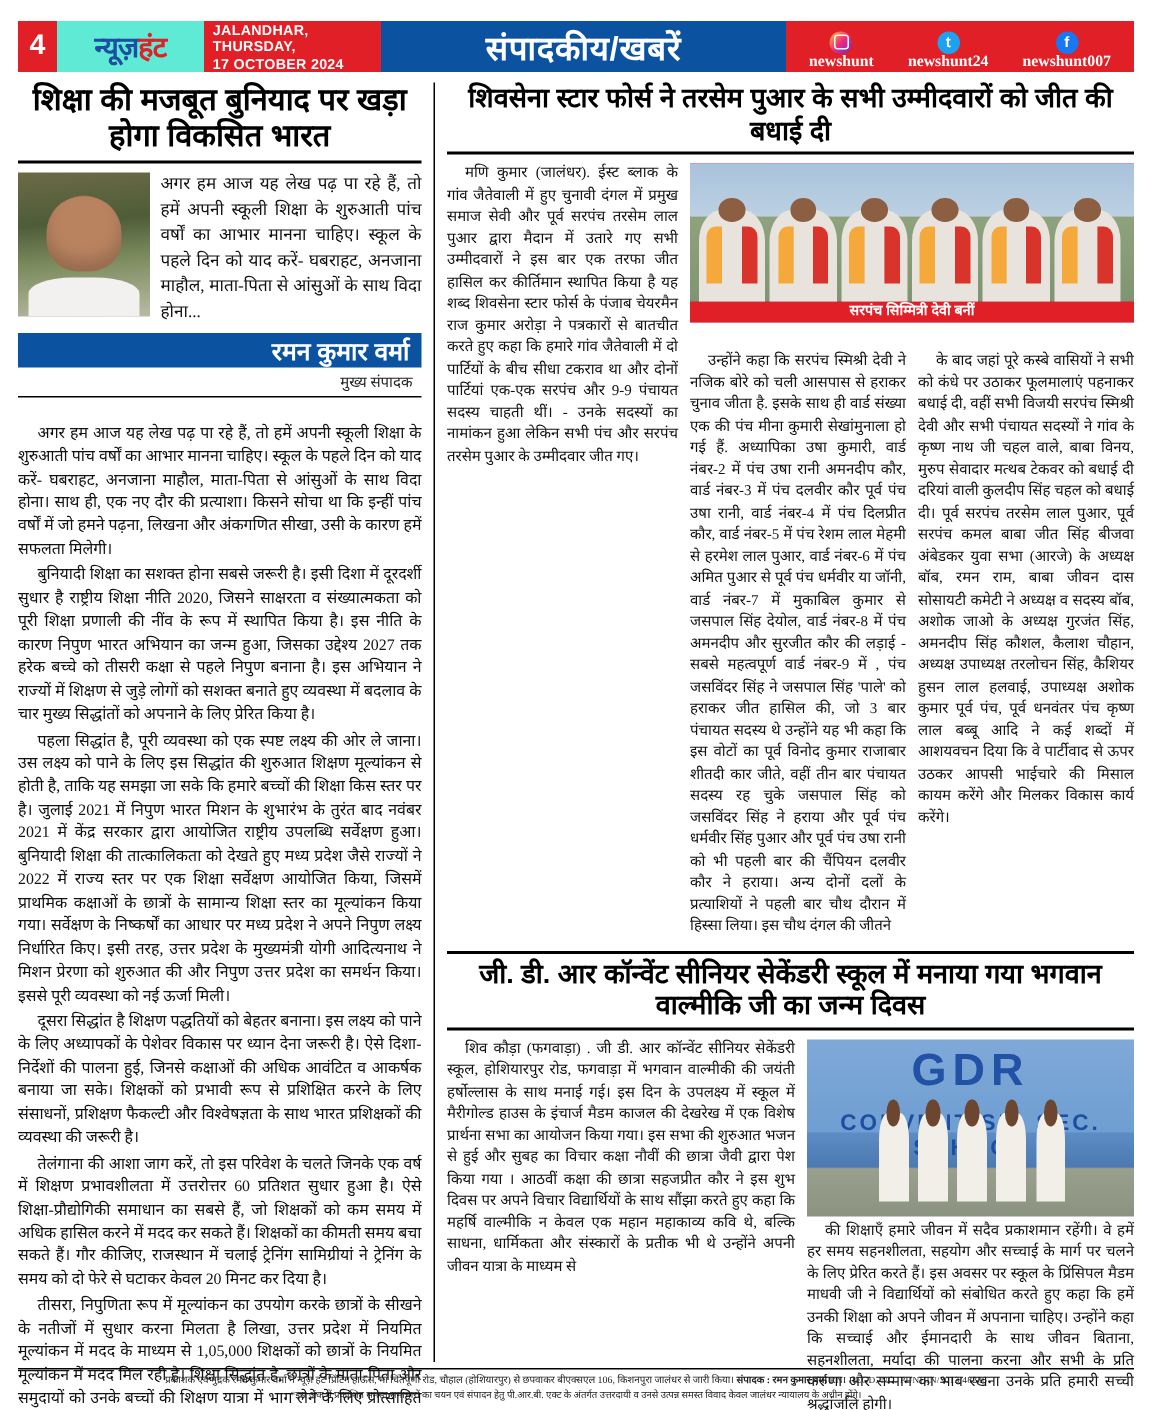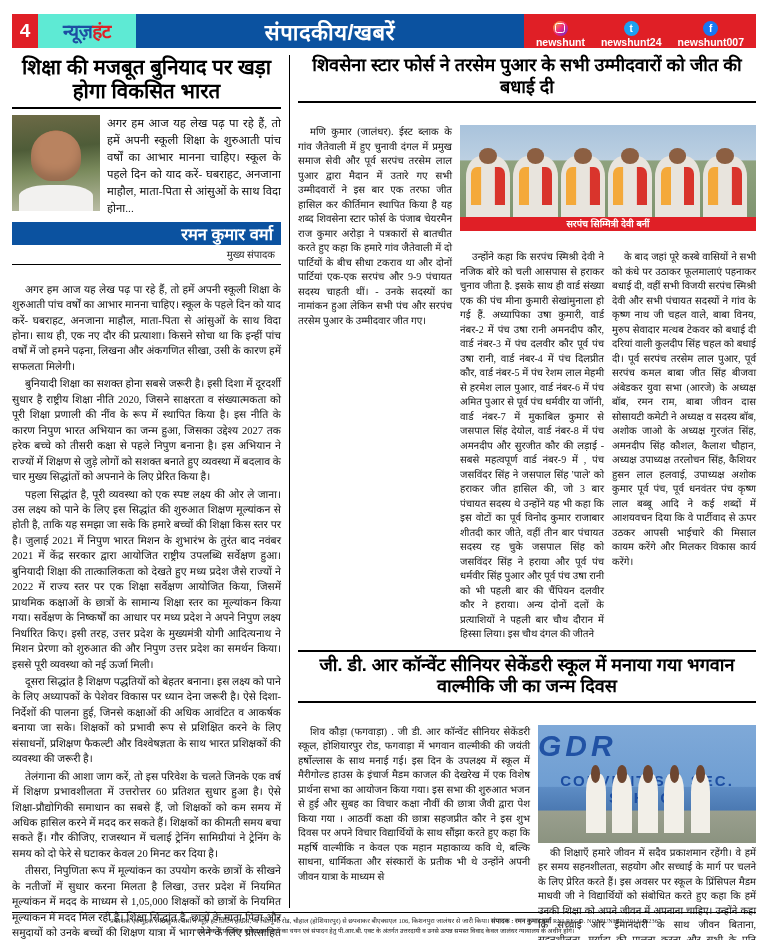--- a/index.html
+++ b/index.html
@@ -113,21 +113,21 @@
     margin-bottom: 1px;
   }
   .ig { background: linear-gradient(135deg,#f9ce34,#ee2a7b,#6228d7); }
   .ig::after {
     content:""; width:8px; height:8px; border:1.4px solid #fff; border-radius:2.5px;
   }
   .tw { background: #1da1f2; }
   .fb { background: #1877f2; }
   .social-label {
     color: #ffffff;
-    font-family: Liberation Sans, sans-serif;
+    font-family: Liberation Serif, serif;
     font-size: 10.5px;
     font-weight: bold;
     line-height: 1;
   }
 
   
   .content {
     display: flex;
     flex: 1;
     gap: 0;
@@ -162,21 +162,21 @@
   }
   .headline-wide {
     font-family: "Liberation Sans", sans-serif;
     font-weight: bold;
     font-size: 18px;
     line-height: 1.2;
     text-align: center;
     color: #000;
     padding-bottom: 3px;
     border-bottom: 2px solid #000;
-    margin-bottom: 22px;
+    margin-bottom: 6px;
   }
 
   
   .author-block {
     display: flex;
     gap: 7px;
     margin-bottom: 5px;
   }
   .author-photo {
     width: 88px;
@@ -299,27 +299,27 @@
 
   
   .ph-gdr {
     height: 118px;
     background: linear-gradient(#7fa9d8 0%, #6f9ed2 52%, #5d8cc4 53%, #4b79b2 72%, #9a9f8e 73%, #8b9380 100%);
     position: relative;
   }
   .ph-gdr .gdr-text {
     position: absolute;
     top: 4%; left: 0; right: 0;
+    text-align: center;
     font-family: "Liberation Sans", sans-serif;
     font-weight: bold;
     font-size: 30px;
     color: #1d4ea2;
     letter-spacing: 4px;
     opacity: .95;
-    font-style: italic;
   }
   .ph-gdr .gdr-sub {
     position: absolute;
     top: 40%; left: 0; right: 0;
     text-align: center;
     font-family: "Liberation Sans", sans-serif;
     font-weight: bold;
     font-size: 15px;
     color: #1d4ea2;
     letter-spacing: 2px;
@@ -371,20 +371,24 @@
 <div class="page">
 
   <div class="masthead">
     <div class="page-num-box">
       <span>4</span>
     </div>
     <div class="logo-box">
       <span class="logo-text">
         <span class="logo-part-a">न्यूज़</span><span class="logo-part-b">हंट</span>
       </span>
+    </div>
+    <div class="dateline-box">
+      <span>JALANDHAR, THURSDAY,</span>
+      <span>17 OCTOBER 2024</span>
     </div>
     <div class="section-title-box">
       <span>संपादकीय/खबरें</span>
     </div>
     <div class="social-box">
       <div class="social-item">
         <span class="social-glyph ig"></span>
         <span class="social-label">newshunt</span>
       </div>
       <div class="social-item">

